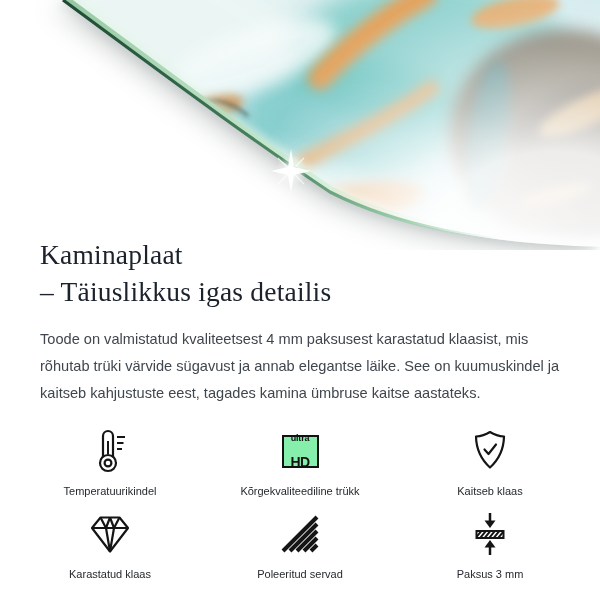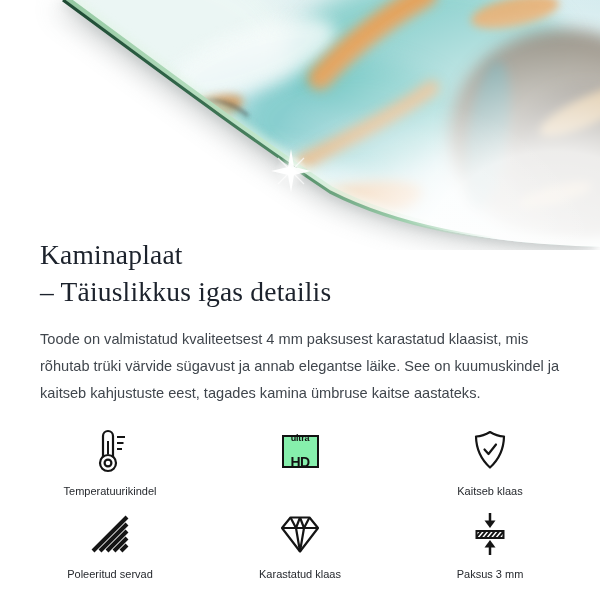--- a/index.html
+++ b/index.html
@@ -161,58 +161,59 @@
       <div class="feature-label">Temperatuurikindel</div>
     </div>
 
     <div class="feature">
       <div class="icon-box">
         <div class="uhd">
           <span class="uhd-top">ultra</span>
           <span class="uhd-bottom">HD</span>
         </div>
       </div>
+      <div class="feature-label">Kõrgekvaliteediline trükk</div>
     </div>
 
     <div class="feature">
       <div class="icon-box">
         <svg width="48" height="48" viewBox="0 0 48 48" class="icon-svg" stroke-linejoin="round">
           <path d="M24,5 C28.5,7.8 33.5,9.2 38,9.5 C37.8,19.5 35,30.5 24,40.5 C13,30.5 10.2,19.5 10,9.5 C14.5,9.2 19.5,7.8 24,5 Z"></path>
           <path d="M18.5,22.5 L22.5,27 L30,17.5" stroke-linecap="round"></path>
         </svg>
       </div>
       <div class="feature-label">Kaitseb klaas</div>
+    </div>
+
+    <div class="feature">
+      <div class="icon-box">
+        <svg width="48" height="48" viewBox="0 0 48 48" class="icon-svg" stroke-width="2" stroke-linejoin="round">
+          <path d="M6,18 L14.5,7.5 H33.5 L42,18 L24,41.5 Z"></path>
+          <path d="M6,18 H42"></path>
+          <path d="M14.5,7.5 L20,18 M33.5,7.5 L28,18"></path>
+          <path d="M20,18 L24,7.5 M28,18 L24,7.5"></path>
+          <path d="M20,18 L24,41.5 M28,18 L24,41.5"></path>
+        </svg>
+      </div>
+      <div class="feature-label">Karastatud klaas</div>
     </div>
 
     <div class="feature">
       <div class="icon-box">
         <svg width="48" height="48" viewBox="0 0 48 48">
           <g stroke="#151515" stroke-width="4" fill="none">
             <path d="M7,41 L41,7"></path>
             <path d="M14,41 L41,14"></path>
             <path d="M21,41 L41,21"></path>
             <path d="M28,41 L41,28"></path>
             <path d="M35,41 L41,35"></path>
           </g>
         </svg>
       </div>
       <div class="feature-label">Poleeritud servad</div>
-    </div>
-
-    <div class="feature">
-      <div class="icon-box">
-        <svg width="48" height="48" viewBox="0 0 48 48" class="icon-svg" stroke-width="2" stroke-linejoin="round">
-          <path d="M6,18 L14.5,7.5 H33.5 L42,18 L24,41.5 Z"></path>
-          <path d="M6,18 H42"></path>
-          <path d="M14.5,7.5 L20,18 M33.5,7.5 L28,18"></path>
-          <path d="M20,18 L24,7.5 M28,18 L24,7.5"></path>
-          <path d="M20,18 L24,41.5 M28,18 L24,41.5"></path>
-        </svg>
-      </div>
-      <div class="feature-label">Karastatud klaas</div>
     </div>
 
     <div class="feature">
       <div class="icon-box">
         <svg width="48" height="48" viewBox="0 0 48 48">
           <defs>
             <clipPath id="barClip">
                 <rect x="10.5" y="21" width="27" height="7"></rect>
               </clipPath>
           </defs>

